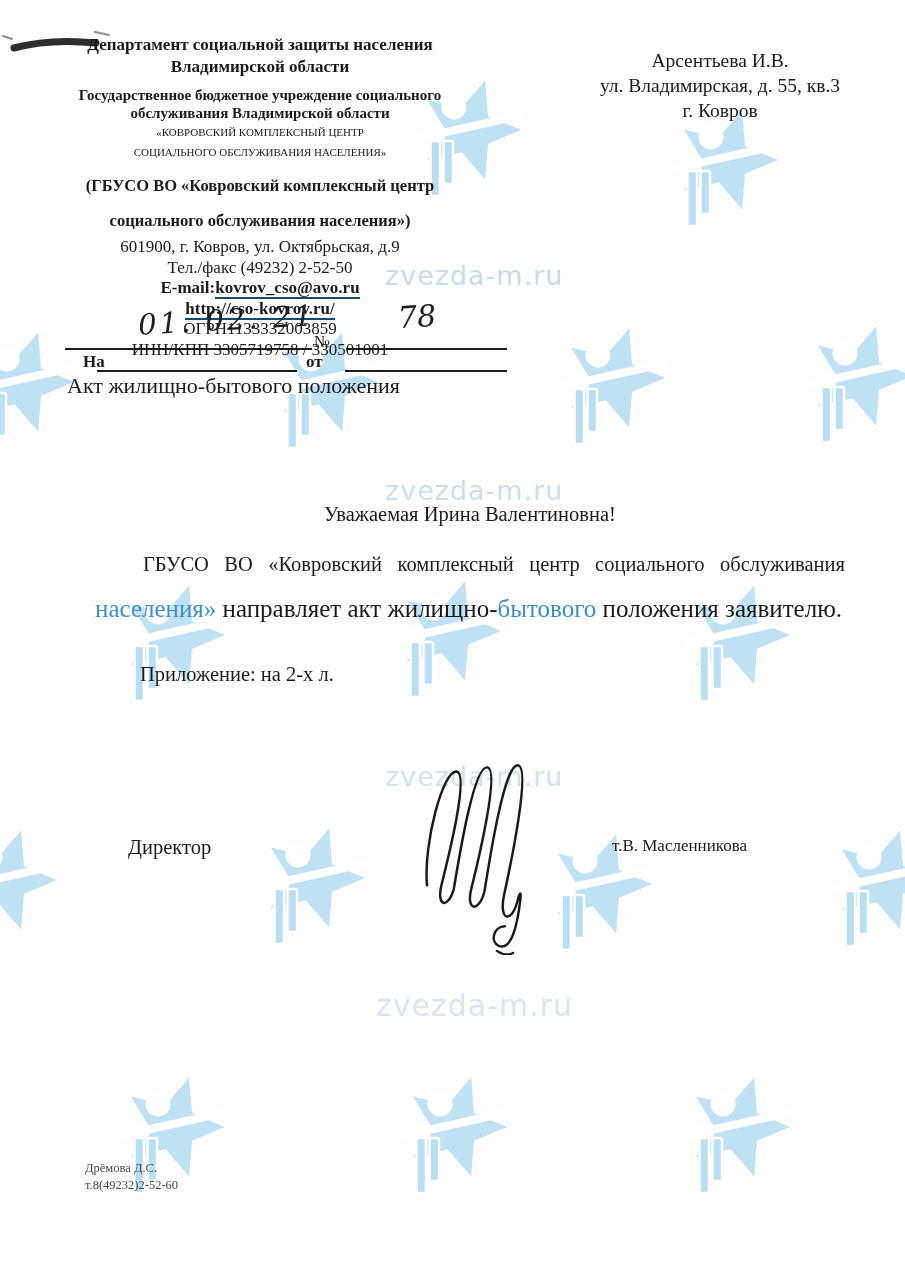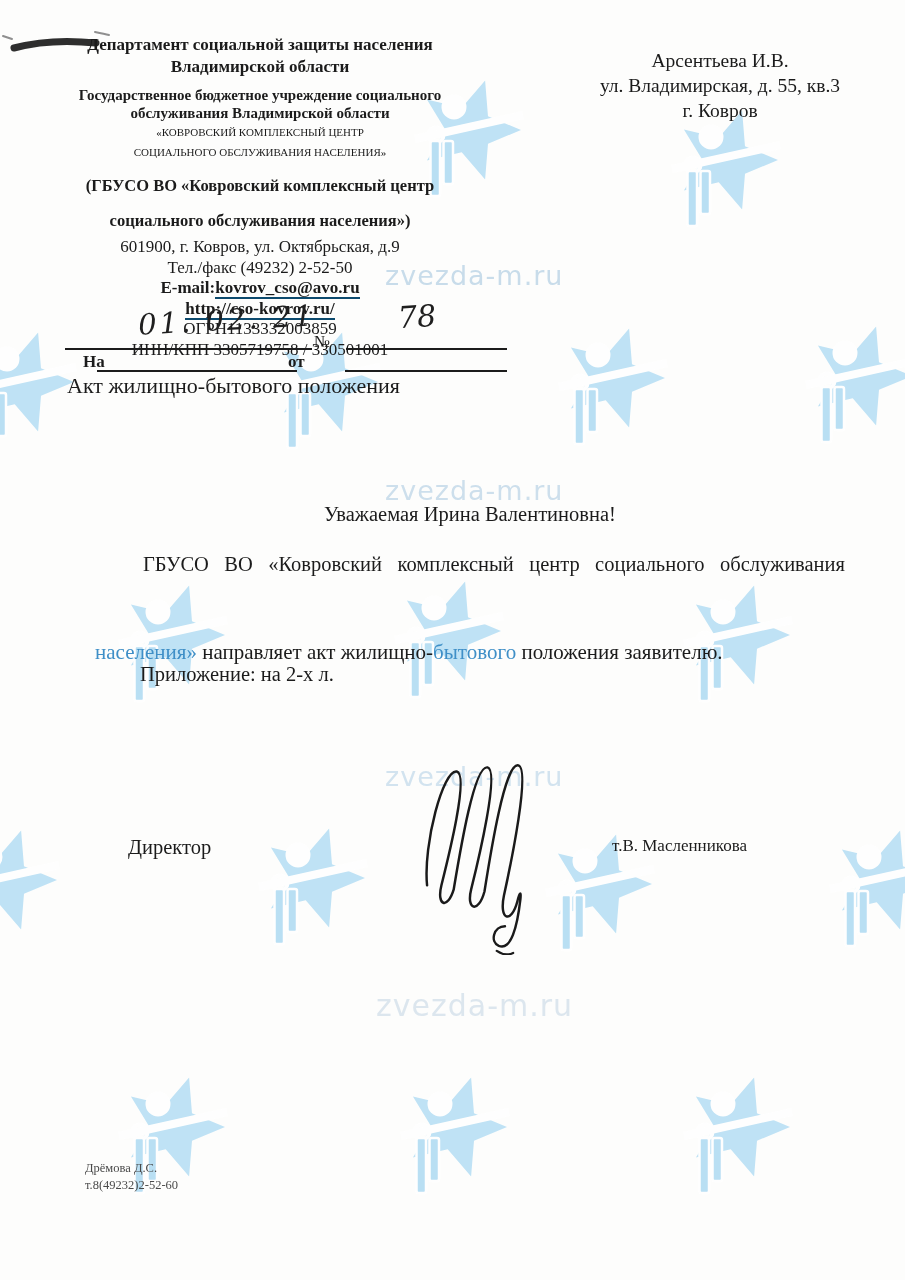--- a/index.html
+++ b/index.html
@@ -33,26 +33,26 @@
   .recipient{left:555px;top:48px;width:330px;text-align:center;font-size:19.5px;line-height:25px;}
   .hand{font-family:"DejaVu Serif",serif;font-style:italic;color:#1f1f1f;white-space:nowrap;}
   .hand-date{left:138px;top:303px;font-size:29px;letter-spacing:3px;transform:rotate(-3deg);}
   .hand-num{left:398px;top:299px;font-size:30px;transform:rotate(-4deg);}
   .blank{border-bottom:2px solid #1c1c1c;height:18px;}
   .ref-line1{left:65px;top:330px;width:247px;}
   .ref-nosign{left:314px;top:332px;font-size:17px;}
   .ref-line2{left:346px;top:330px;width:161px;}
   .na-label{left:83px;top:352px;font-size:17px;font-weight:bold;}
   .na-blank{left:97px;top:353px;width:200px;height:17px;}
-  .ot-label{left:288px;top:352px;font-size:17px;font-weight:bold;}
+  .ot-label{left:306px;top:352px;font-size:17px;font-weight:bold;}
   .ot-blank{left:345px;top:353px;width:162px;height:17px;}
   .subject{left:67px;top:373px;font-size:22px;}
   .salutation{left:95px;top:503px;width:750px;text-align:center;font-size:20.5px;}
   .para-l1{left:143px;top:553px;width:702px;font-size:20.5px;text-align:justify;text-align-last:justify;white-space:normal;}
-  .para-l2{left:95px;top:595px;font-size:21px;white-space:nowrap;margin-top:45px;}
+  .para-l2{left:95px;top:595px;font-size:25px;white-space:nowrap;}
   .attachment{left:140px;top:663px;font-size:20.5px;}
   .director{left:128px;top:836px;font-size:20.5px;}
   .sig-name{left:612px;top:836px;font-size:17px;}
   .signature-svg{position:absolute;left:408px;top:750px;z-index:2;}
   .penmark-svg{position:absolute;left:0px;top:24px;z-index:2;}
   .footer{left:85px;top:1160px;font-size:12.5px;line-height:16.5px;color:#4a4a4a;}
 </style>
 </head>
 <body>
 

